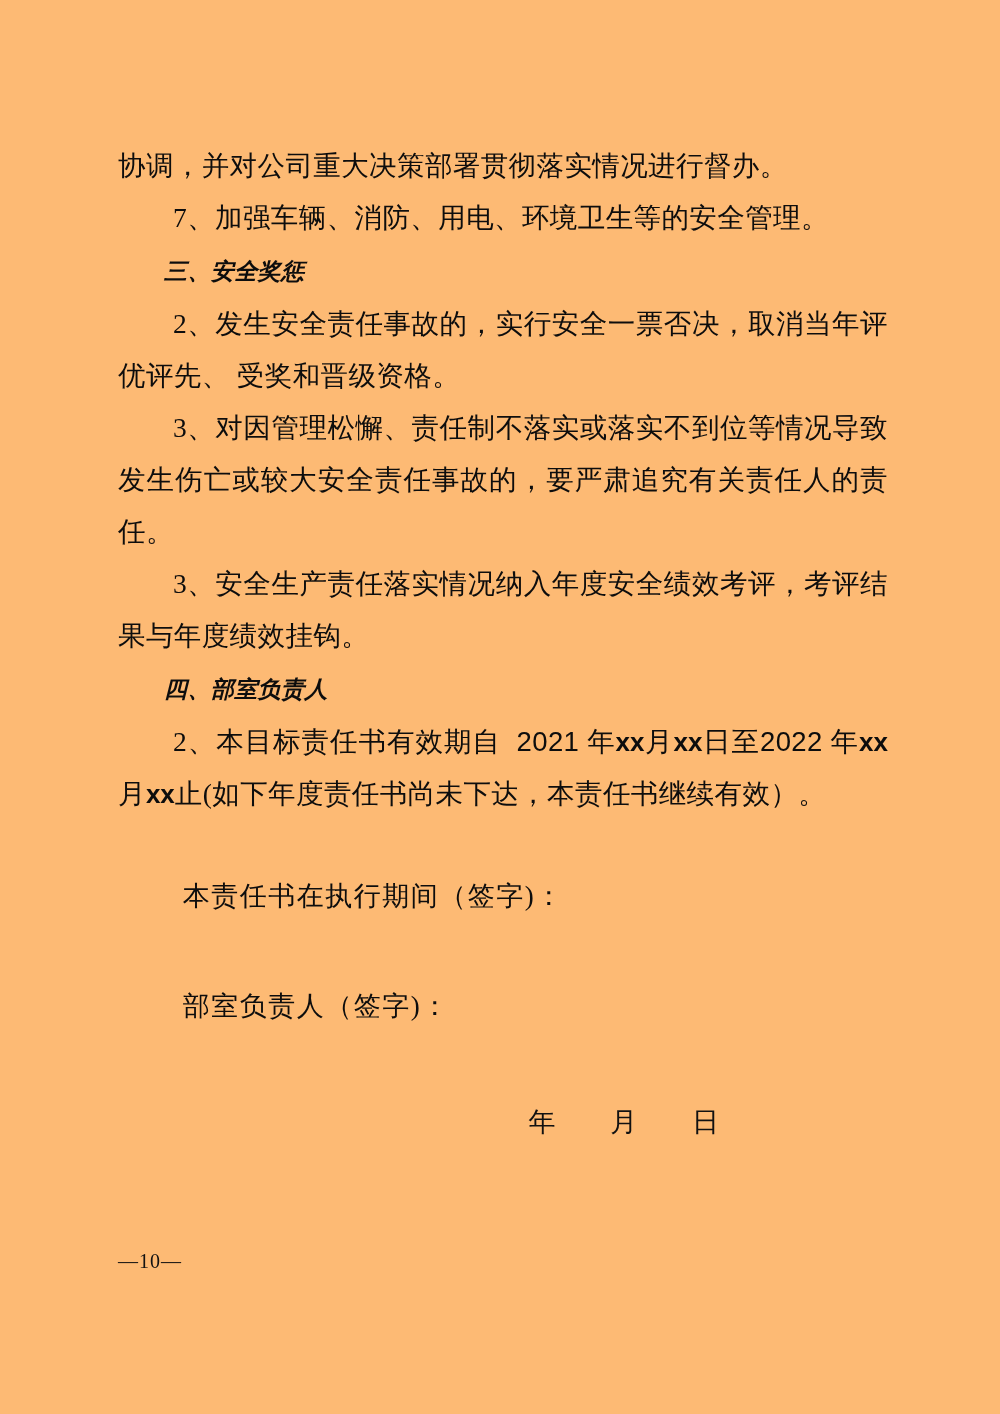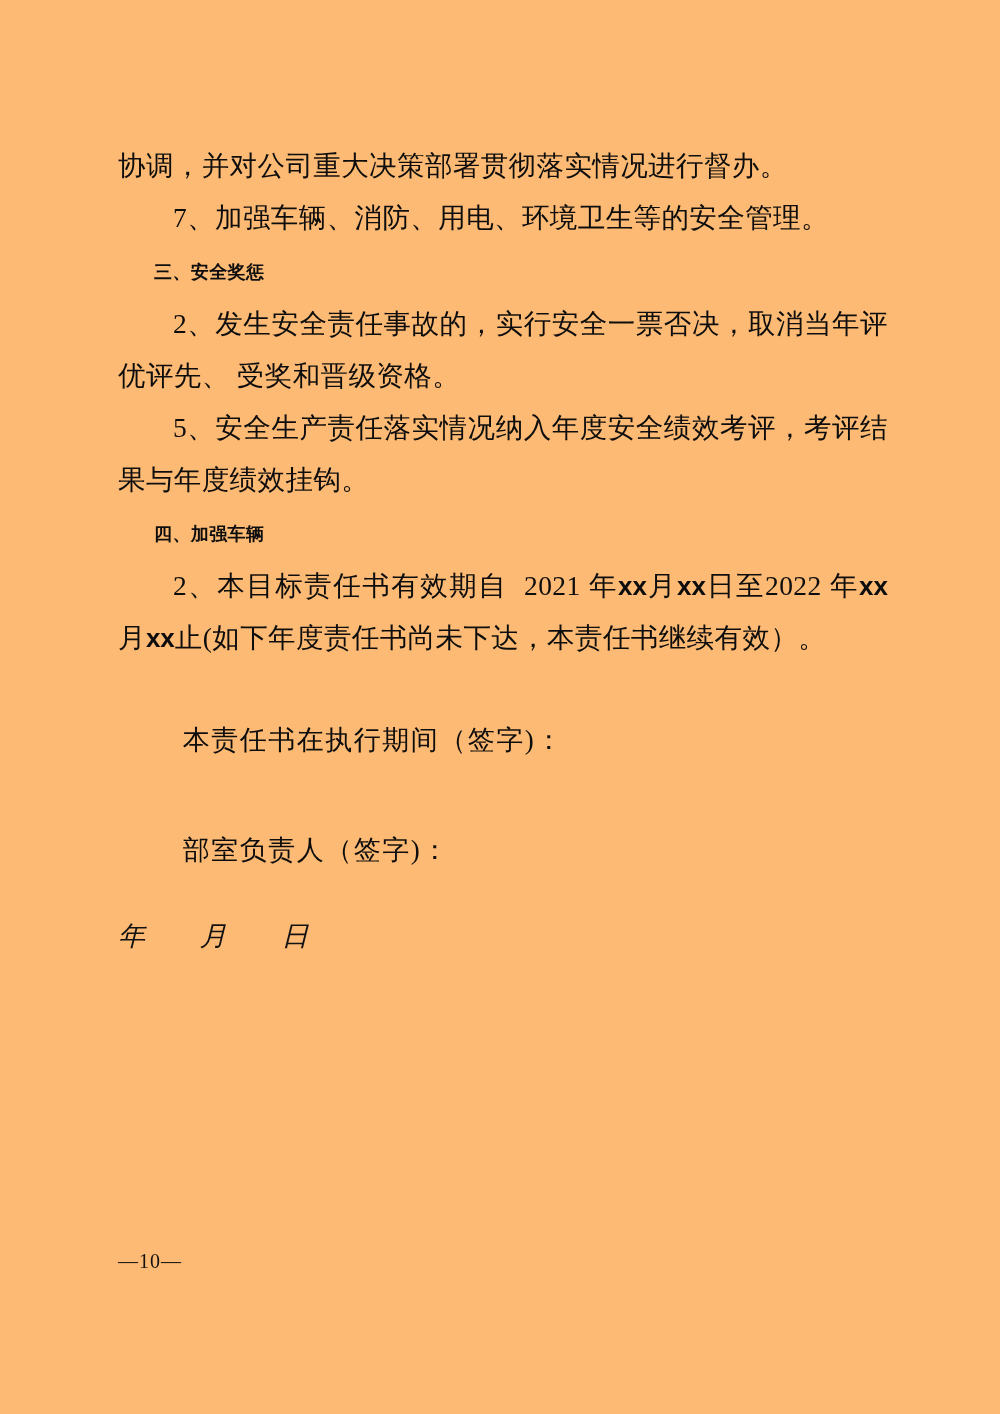--- a/index.html
+++ b/index.html
@@ -43,46 +43,47 @@
     color: #0d0d0d;
   }
 
   .indent {
     text-indent: 2em;
   }
 
   .heading {
     text-indent: 2em;
     font-weight: bold;
-    font-size: 18px;
+    font-size: 23px;
     line-height: 52px;
     margin-top: 2px;
+    font-style: italic;
   }
 
   .sign-block {
     margin-top: 52px;
   }
 
   .sign-line {
     text-indent: 2.4em;
     font-size: 27px;
     line-height: 48px;
     letter-spacing: 1.5px;
   }
 
   .sign-gap {
     height: 62px;
   }
 
   .date-line {
-    margin-top: 44px;
+    margin-top: 74px;
+    text-align: right;
     padding-right: 168px;
     font-size: 27px;
     letter-spacing: 1px;
-    font-style: italic;
   }
   .date-line span {
     display: inline-block;
     margin-left: 46px;
   }
   .date-line span:first-child { margin-left: 0; }
 
   .page-number {
     position: absolute;
     left: 118px;
@@ -93,42 +94,43 @@
     font-family: Liberation Serif, serif;
   }
 
   .xx {
     font-family: "Liberation Sans", sans-serif;
     font-weight: bold;
     font-size: 26px;
     letter-spacing: 0;
   }
   .num {
-    font-family: Liberation Serif, serif;
+    font-family: Liberation Sans, sans-serif;
   }
 </style>
 </head>
 <body>
 
 <div class="page">
   <div class="content">
 
     <p class="body">协调，并对公司重大决策部署贯彻落实情况进行督办。</p>
 
     <p class="indent">7、加强车辆、消防、用电、环境卫生等的安全管理。</p>
 
     <p class="heading">三、安全奖惩</p>
 
 
     <p class="indent">2、发生安全责任事故的，实行安全一票否决，取消当年评优评先、 受奖和晋级资格。</p>
 
+    <p class="indent">3、对因管理松懈、责任制不落实或落实不到位等情况导致发生伤亡或较大安全责任事故的，要严肃追究有关责任人的责任。</p>
 
-    <p class="indent">5、安全生产责任落实情况纳入年度安全绩效考评，考评结果与年度绩效挂钩。</p>
+    <p class="indent">3、安全生产责任落实情况纳入年度安全绩效考评，考评结果与年度绩效挂钩。</p>
 
-    <p class="heading">四、加强车辆</p>
+    <p class="heading">四、部室负责人</p>
 
 
     <p class="indent"><span>2、本目标责任书有效期自</span>&nbsp;&nbsp;<span class="num">2021</span>&nbsp;<span>年</span><span class="xx">xx</span><span>月</span><span class="xx">xx</span><span>日</span><span>至</span><span class="num">2022</span>&nbsp;<span>年</span><span class="xx">xx</span><span>月</span><span class="xx">xx</span><span>止(如下年度责任书尚未下达，本责任书继续有效）。</span></p>
 
     <div class="sign-block">
       <p class="sign-line">本责任书在执行期间（签字)：</p>
       <div class="sign-gap"></div>
       <p class="sign-line">部室负责人（签字)：</p>
     </div>
 

